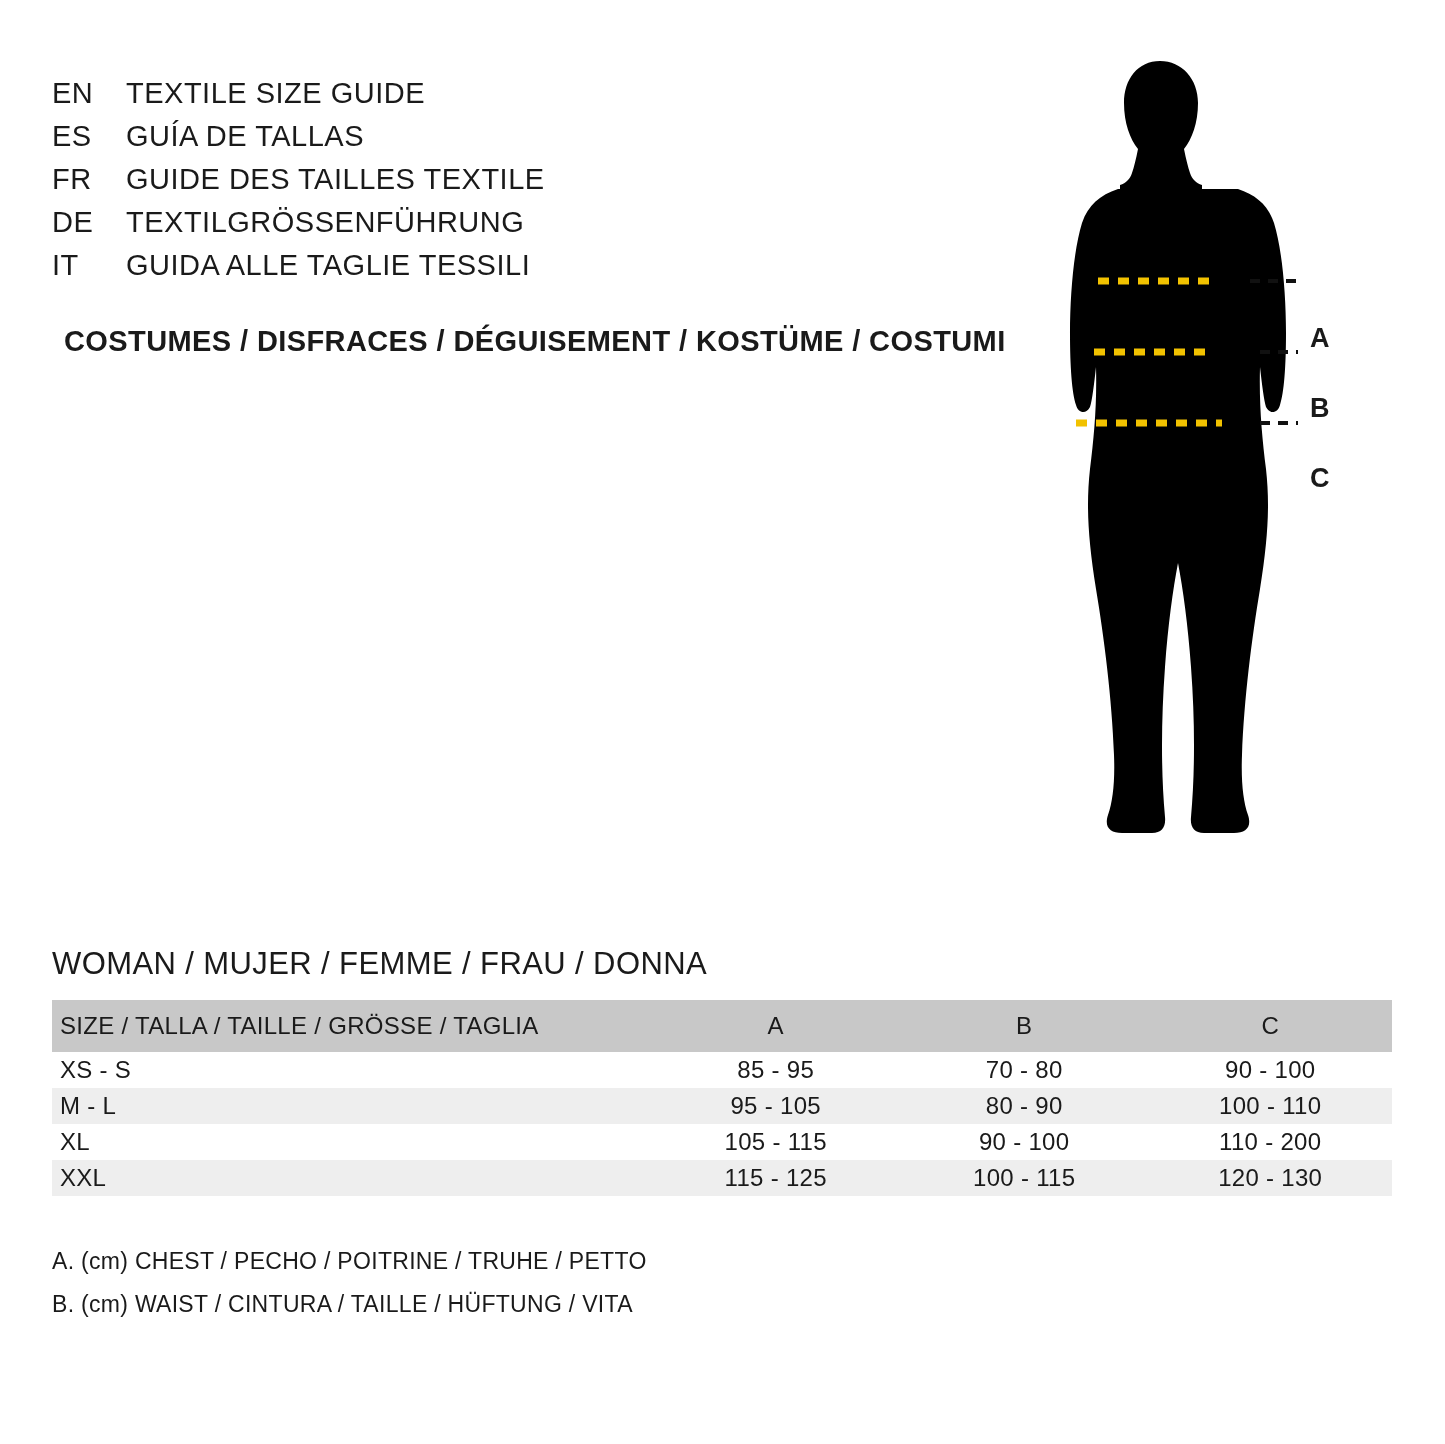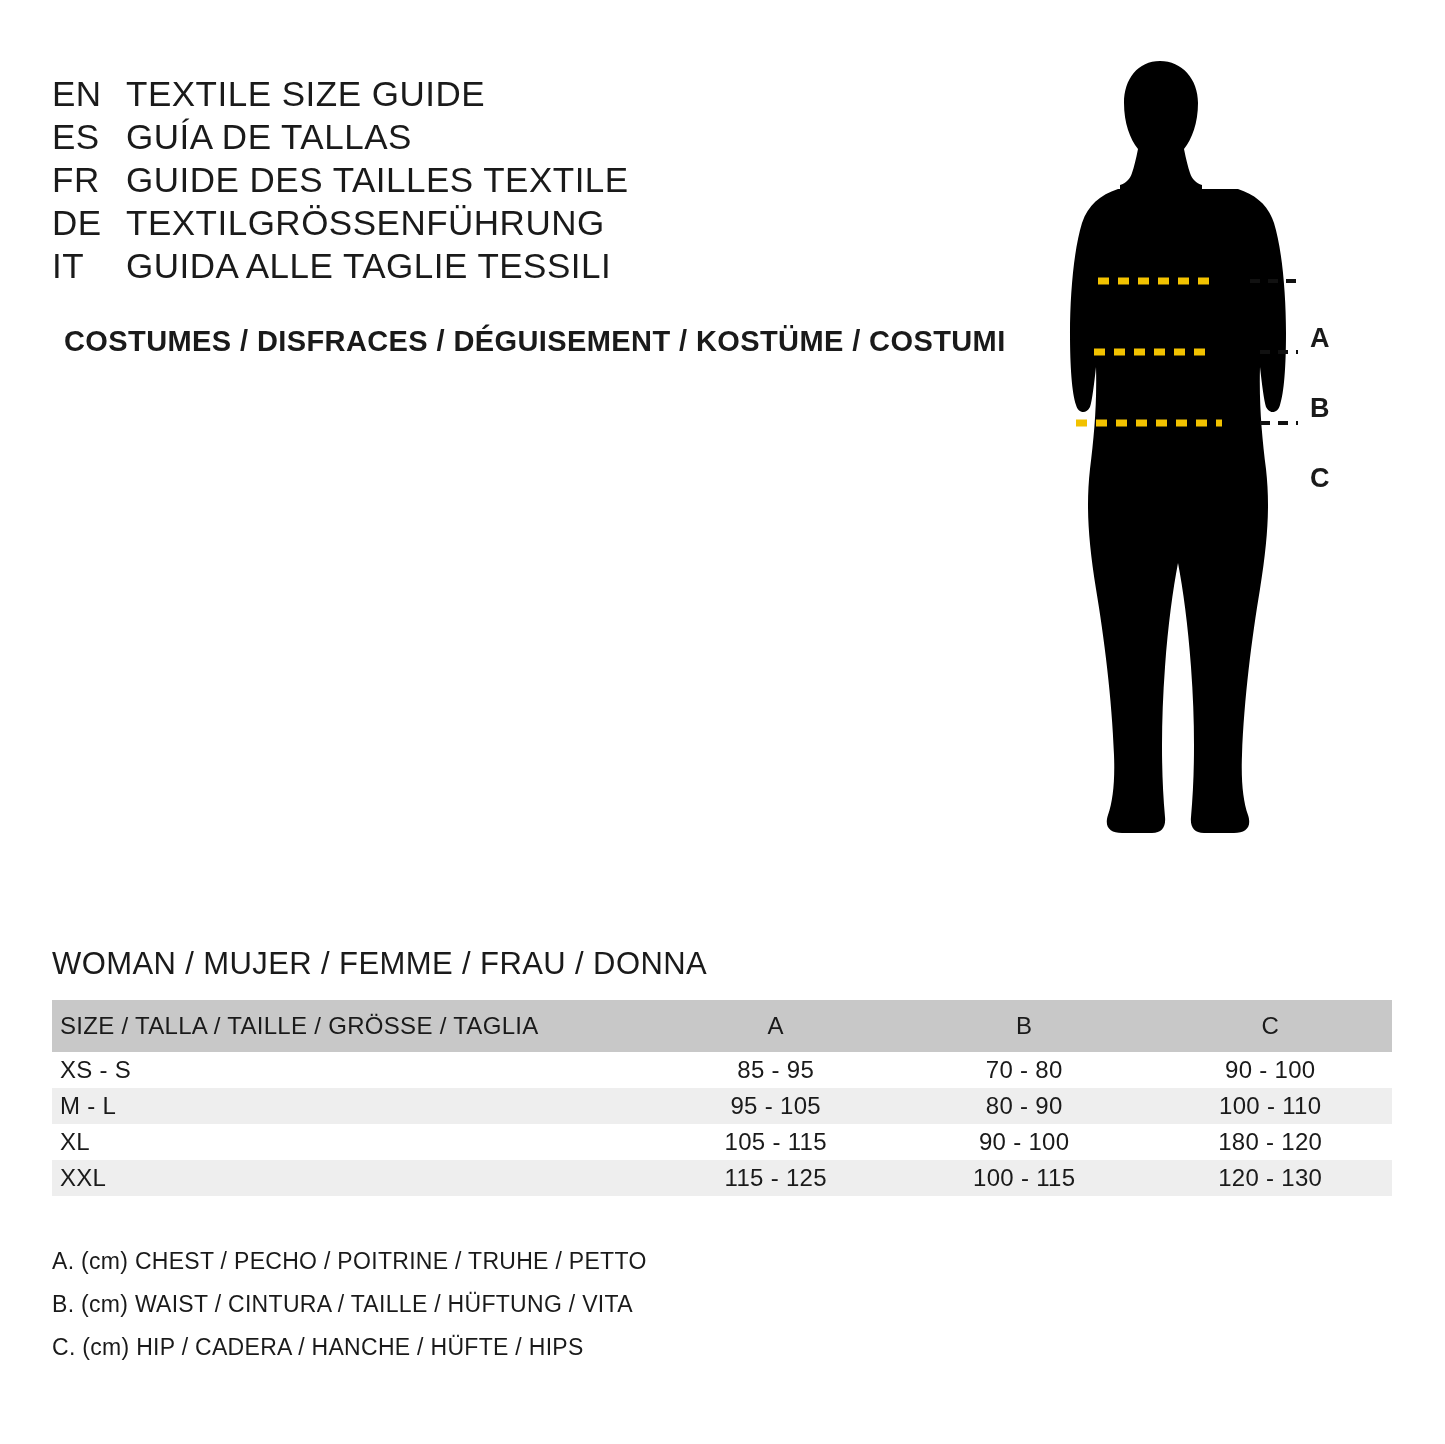--- a/index.html
+++ b/index.html
@@ -19,21 +19,21 @@
   
   .lang-block {
     position: absolute;
     left: 52px;
     top: 72px;
     width: 900px;
   }
   .lang-row {
     display: flex;
     align-items: baseline;
-    font-size: 35px;
+    font-size: 29px;
     letter-spacing: 0.5px;
     line-height: 43px;
     color: #1a1a1a;
   }
   .lang-code {
     width: 74px;
     flex: 0 0 74px;
   }
   .lang-text {
     flex: 1;
@@ -228,28 +228,27 @@
     <tr class="alt">
       <td class="col-size">M - L</td>
       <td class="col-a">95 - 105</td>
       <td class="col-b">80 - 90</td>
       <td class="col-c">100 - 110</td>
     </tr>
     <tr>
       <td class="col-size">XL</td>
       <td class="col-a">105 - 115</td>
       <td class="col-b">90 - 100</td>
-      <td class="col-c">180 - 120</td>
+      <td class="col-c">110 - 200</td>
     </tr>
     <tr class="alt">
       <td class="col-size">XXL</td>
       <td class="col-a">115 - 125</td>
       <td class="col-b">100 - 115</td>
       <td class="col-c">120 - 130</td>
     </tr>
   </tbody>
 </table>
 
 <div class="legend">
   <div>A. (cm) CHEST / PECHO / POITRINE / TRUHE / PETTO</div>
   <div>B. (cm) WAIST / CINTURA / TAILLE / HÜFTUNG / VITA</div>
-  <div>C. (cm) HIP / CADERA / HANCHE / HÜFTE / HIPS</div>
 </div>
 
 </body></html>

